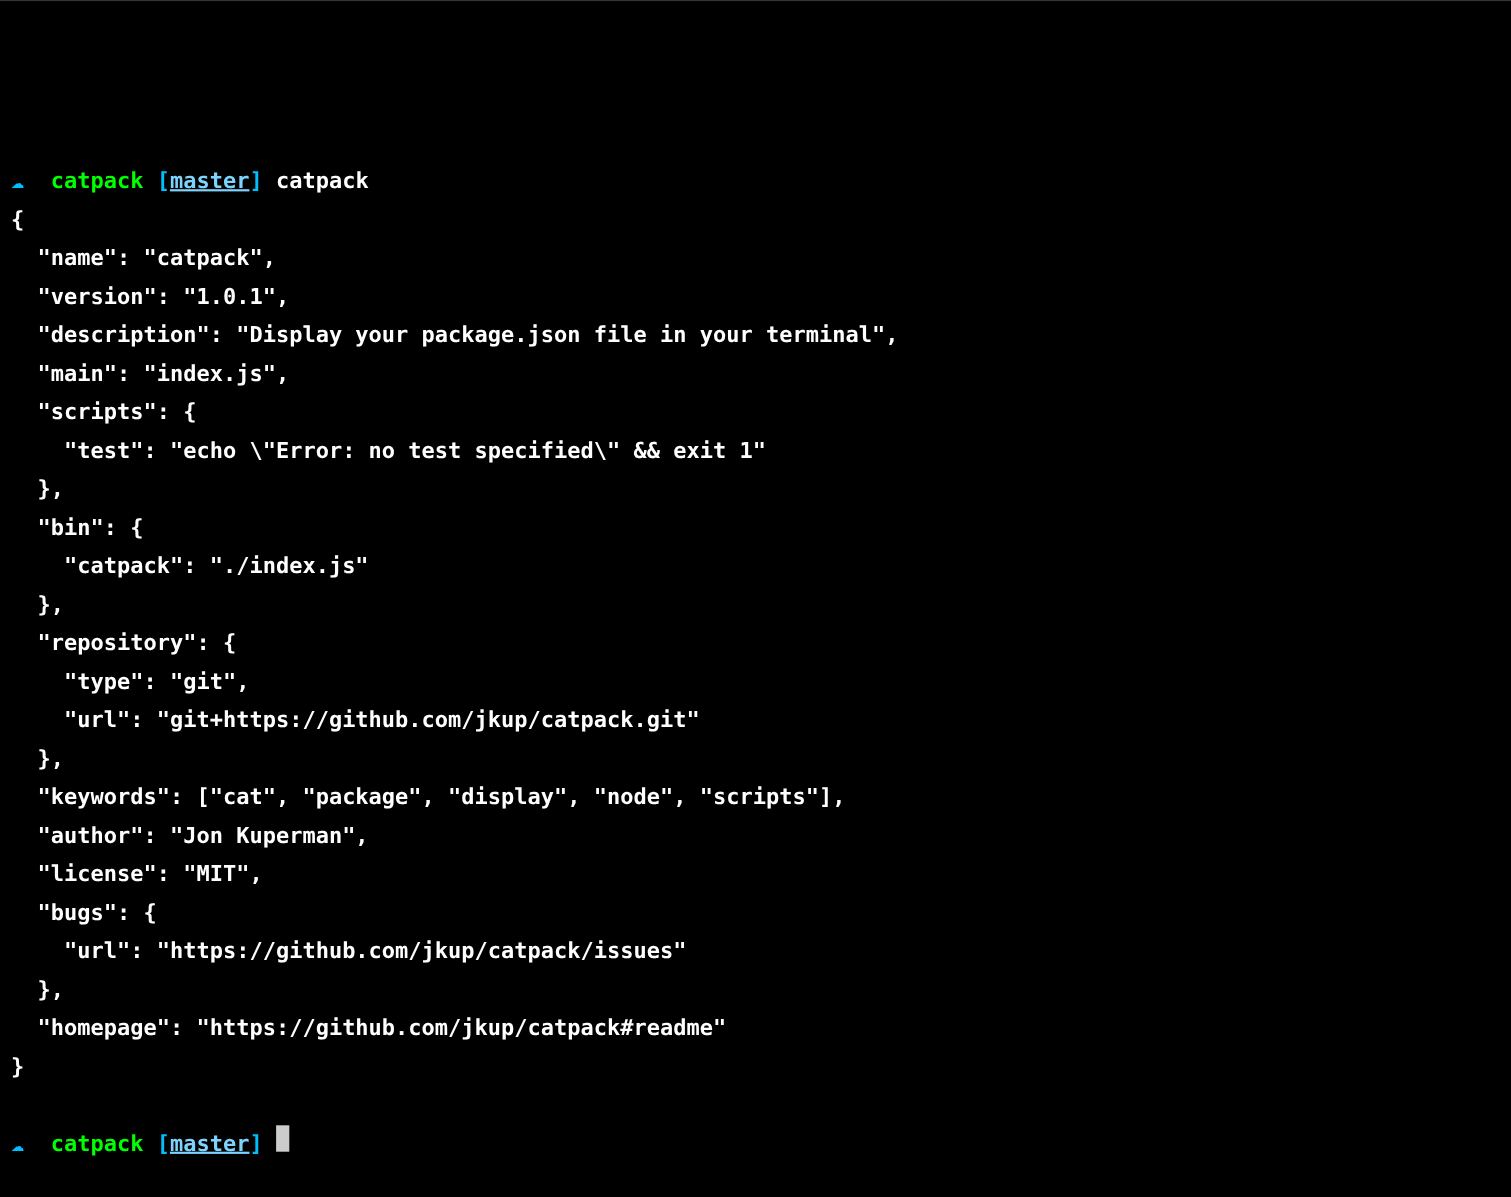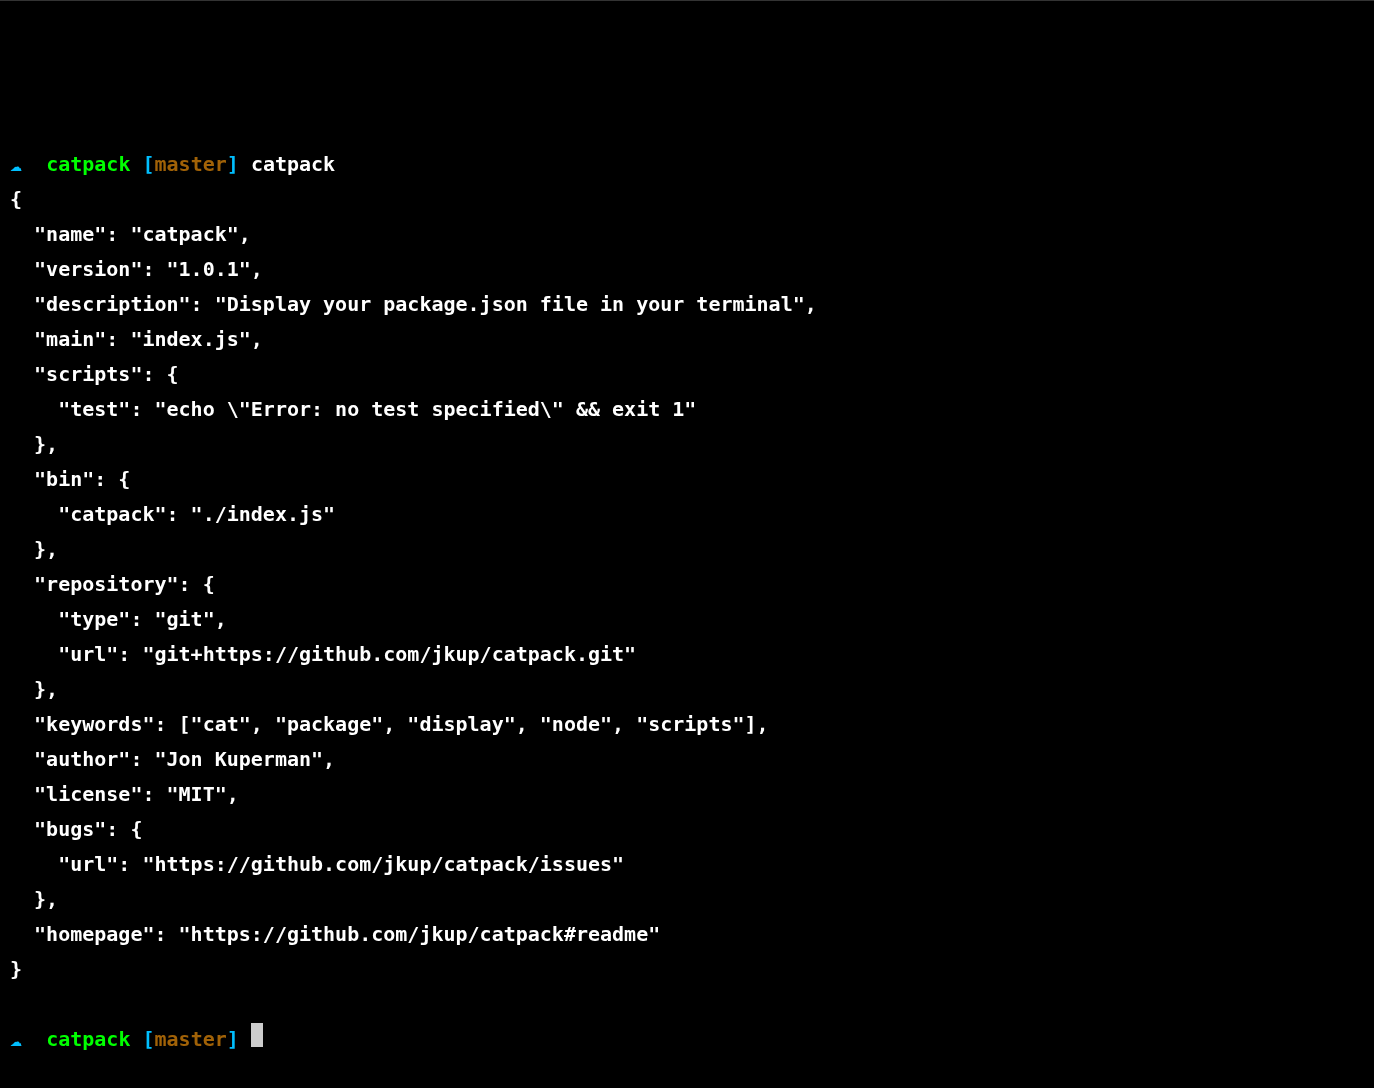--- a/index.html
+++ b/index.html
@@ -25,21 +25,22 @@
       color: #00bfff;
       display: inline;
     }
     .dir {
       color: #00ff00;
     }
     .branch-bracket {
       color: #00bfff;
     }
     .branch-name {
-      color: #a16207;
+      color: #7dd3fc;
+      text-decoration: underline;
     }
     .cmd {
       color: #ffffff;
     }
     .output {
       color: #ffffff;
     }
     .cursor {
       display: inline-block;
       width: 12px;

